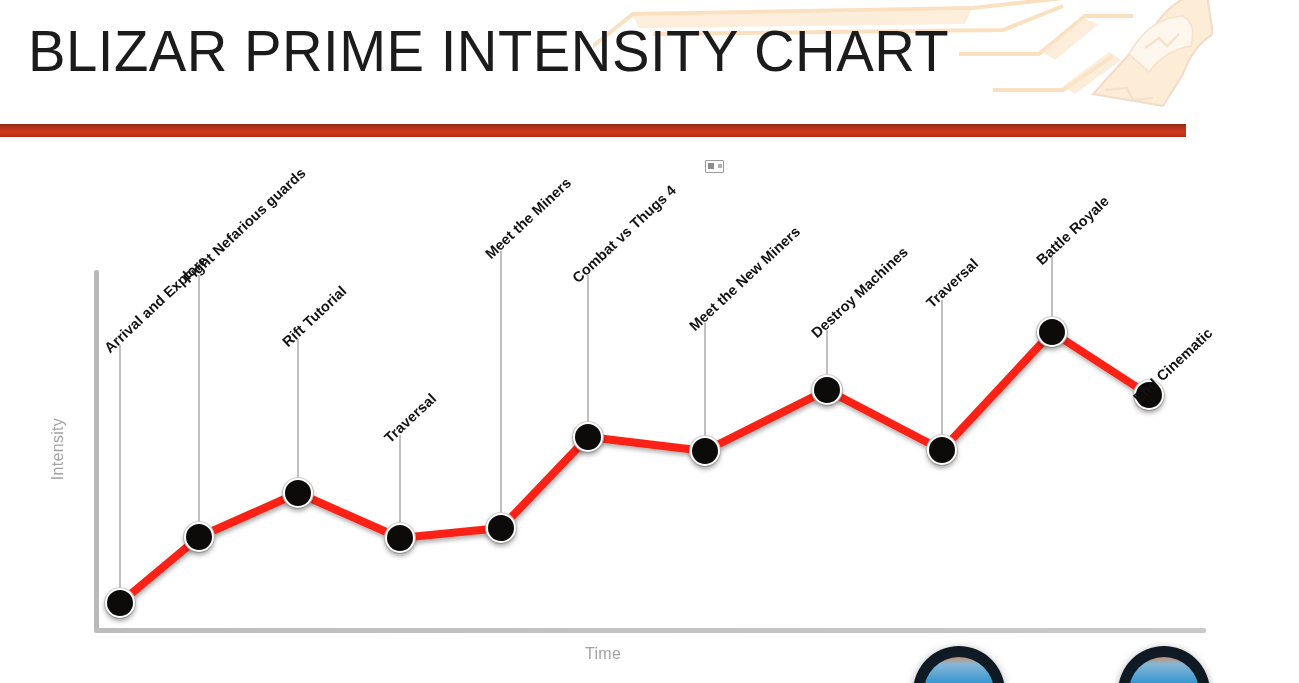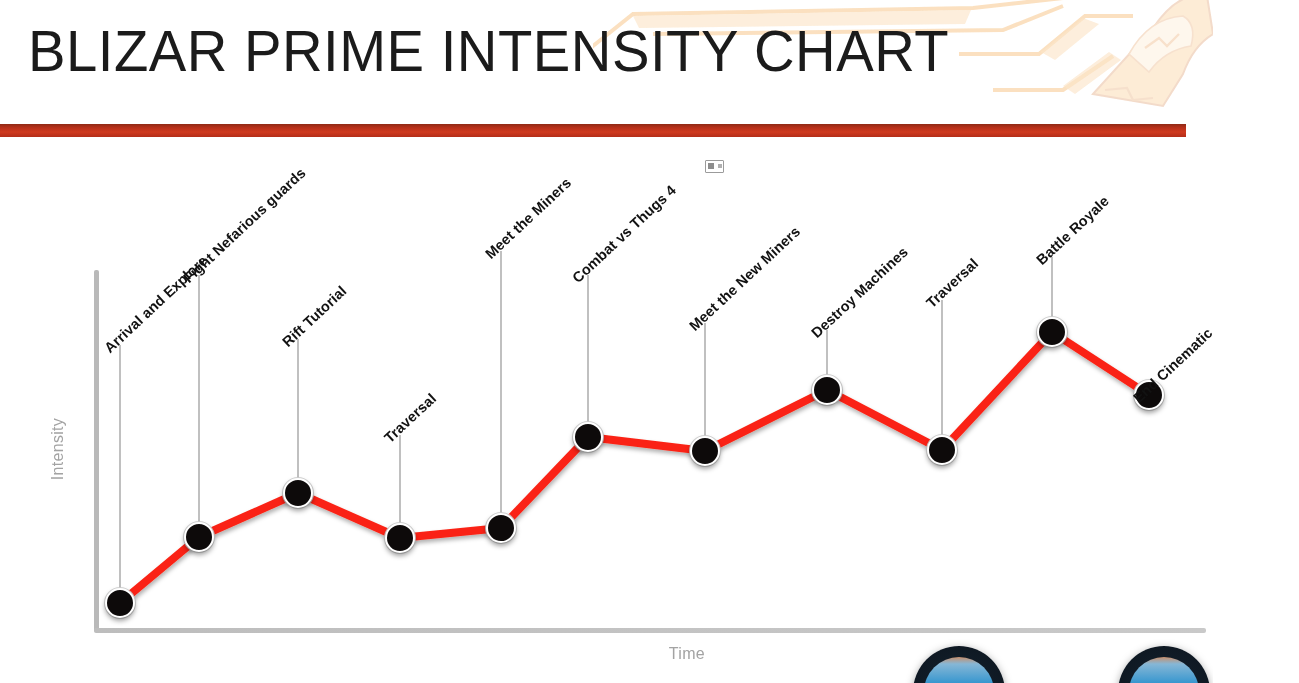--- a/index.html
+++ b/index.html
@@ -99,21 +99,21 @@
     text-align: center;
     font-size: 16px;
     color: #a3a3a3;
     letter-spacing: 0.3px;
   }
   .axis-label-x {
     position: absolute;
     left: 585px;
     top: 505px;
     width: 120px;
-    text-align: right;
+    text-align: left;
     font-size: 16px;
     color: #a3a3a3;
     letter-spacing: 0.3px;
   }
 
   
   #chart-svg {
     position: absolute;
     left: 0;
     top: 0;

